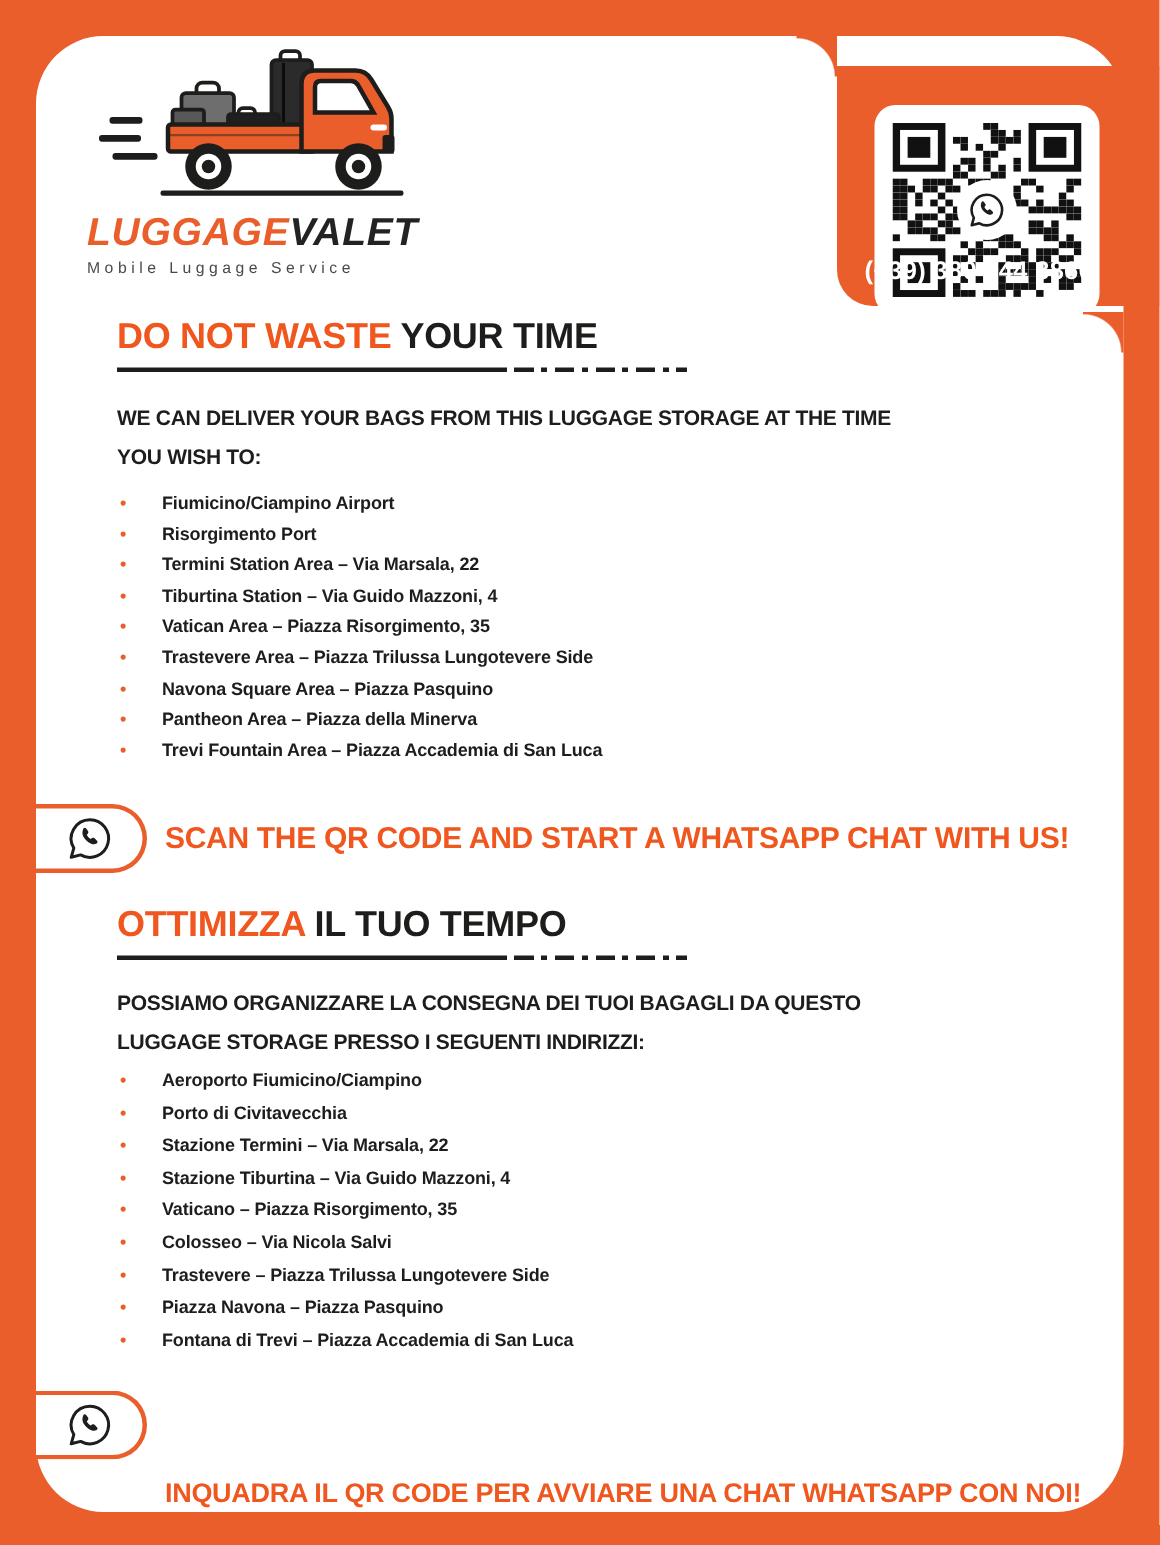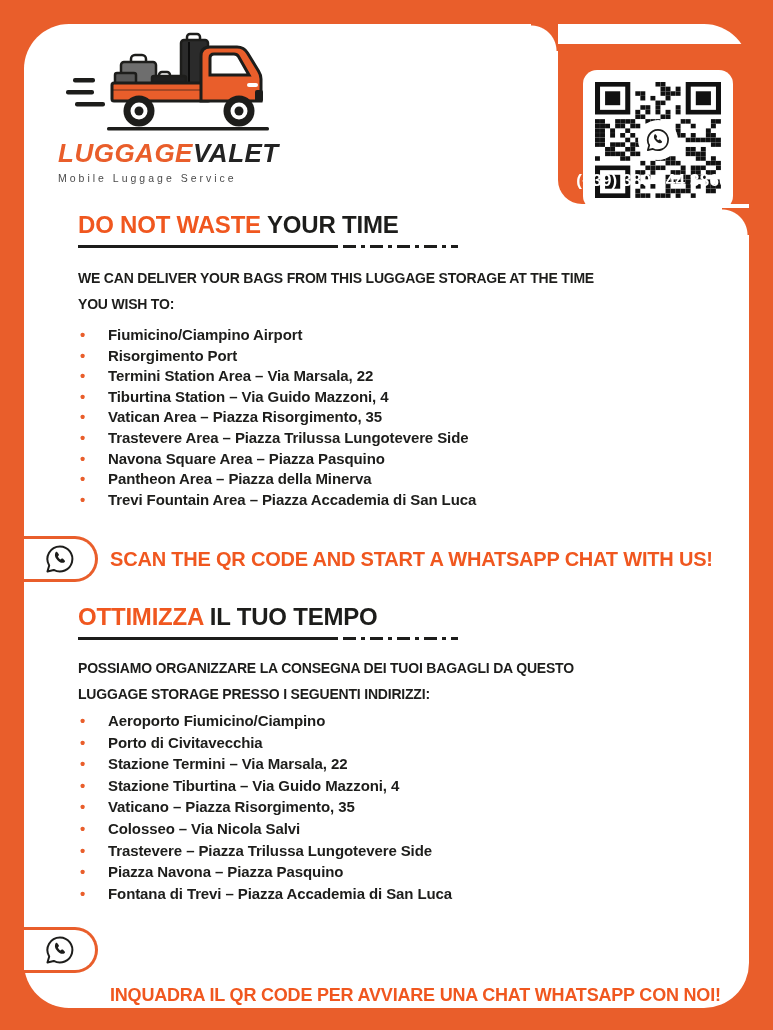--- a/index.html
+++ b/index.html
@@ -28,21 +28,21 @@
   .tagline{margin-top:3px; text-align:left; font-size:10.5px; font-weight:400; letter-spacing:3px; color:#4a4a4a; white-space:nowrap;}
 
   
   .h-block{position:absolute; left:78px; white-space:nowrap; font-weight:700; font-size:24px; letter-spacing:-0.2px; color:#1d1d1b;}
   .h-block .accent{color:#f0571f;}
   .rule{position:absolute; left:78px; height:3px; display:flex;}
   .rule .solid{width:256px; background:#1d1d1b;}
   .rule .dashdot{width:124px; background:repeating-linear-gradient(90deg,#1d1d1b 0 4px, transparent 4px 9px, #1d1d1b 9px 22px, transparent 22px 27px);}
 
   .intro{position:absolute; left:78px; width:660px; font-weight:700; font-size:14px; line-height:26px; color:#1d1d1b; letter-spacing:-0.2px;}
-  .list{position:absolute; left:78px; margin:0; padding:0; list-style:none; font-weight:700; font-size:15px; color:#1d1d1b;}
+  .list{position:absolute; left:78px; margin:0; padding:0; list-style:none; font-weight:700; font-size:12px; color:#1d1d1b;}
   .list li{position:relative; padding-left:30px; letter-spacing:-0.1px;}
   .list.en li{line-height:20.6px;}
   .list.it li{line-height:21.6px;}
   .list li::before{content:"\2022"; position:absolute; left:2px; color:#e95e2b;}
 
   
   .bubble{position:absolute; left:24px; width:74px; height:46px; background:#fff; border:3px solid #e95e2b; border-left:none;
           border-radius:0 25px 25px 0; box-sizing:border-box; display:flex; align-items:center; justify-content:center;}
   .cta-text{position:absolute; left:110px; height:46px; line-height:47px; white-space:nowrap; color:#f0571f; font-weight:700; font-size:20px; letter-spacing:-0.2px;}
   .cta-text.it{font-size:18px;}

